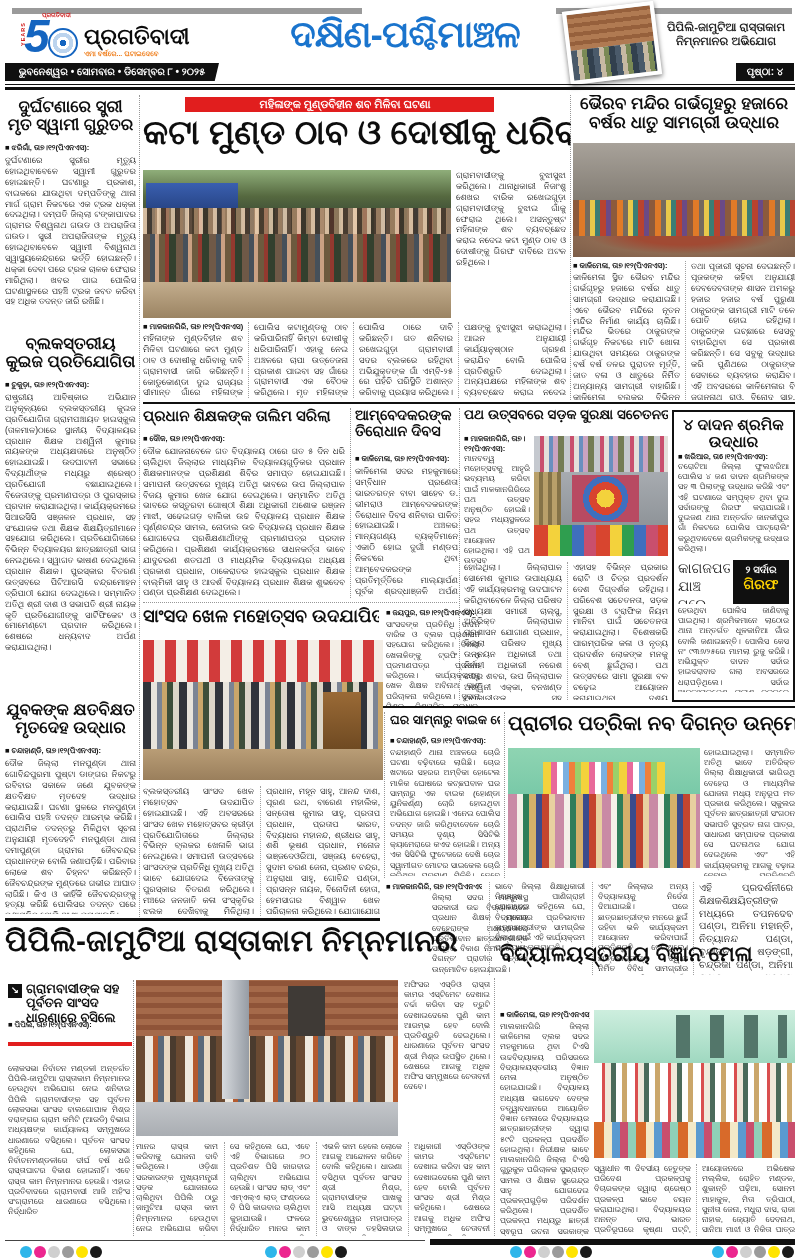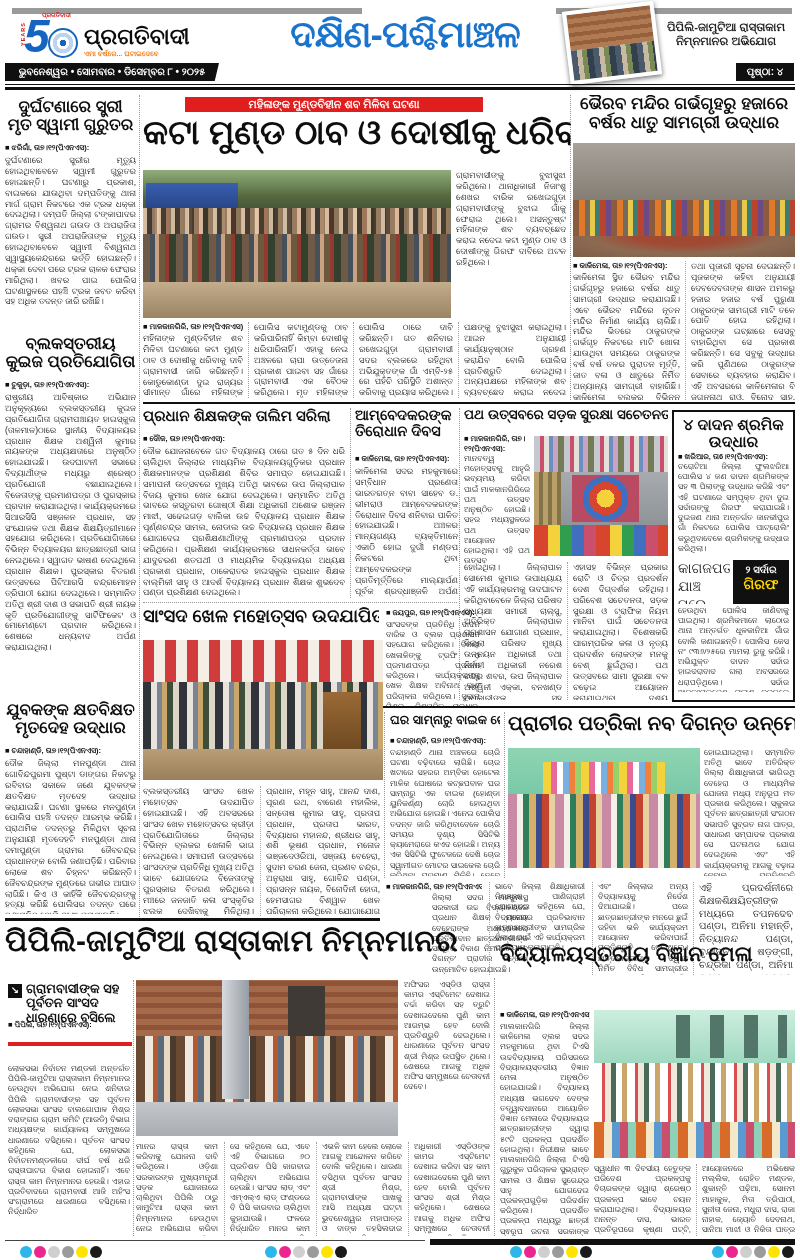--- a/index.html
+++ b/index.html
@@ -23,21 +23,21 @@
   .logo-emblem{width:30px;height:30px;border-radius:50%;border:2px solid #1565c0;box-sizing:border-box;
     background:radial-gradient(circle at 50% 50%,#1565c0 0 16%,#ffffff 17% 34%,#bcd4ee 35% 55%,#ffffff 56%);}
   .logo-years{font-size:5.5px;color:#d21d1d;font-weight:bold;letter-spacing:1px;}
   .brand{font-size:22px;font-weight:bold;color:#0a0a0a;letter-spacing:0;}
   .tagline{font-size:7px;color:#ef7d1a;font-weight:bold;}
   .section-title{font-size:37px;font-weight:bold;color:#1a74cd;letter-spacing:-1px;white-space:nowrap;overflow:hidden;}
   .datebar{background:#101010;color:#fff;font-size:10px;font-weight:bold;line-height:18px;text-align:center;
     clip-path:polygon(0 0,100% 0,98% 100%,0 100%);}
   .pagebox{background:#101010;color:#fff;font-size:10px;font-weight:bold;line-height:18px;text-align:center;}
   .promo-cap{font-size:11.5px;font-weight:bold;color:#222;line-height:1.25;text-align:center;overflow:hidden;}
-  .kicker{background:#e11e1e;color:#fff;font-size:11px;font-weight:bold;line-height:15px;text-align:center;white-space:nowrap;overflow:hidden;}
+  .kicker{background:#e11e1e;color:#fff;font-size:11px;font-weight:bold;line-height:15px;text-align:center;white-space:nowrap;overflow:hidden;padding-left:11px;}
   
   .photo{position:absolute;overflow:hidden;background:#cfcfcf;}
   .photo>div{width:100%;position:relative;}
   .ph-promo{border:4px solid #fff;box-shadow:0 2px 5px rgba(0,0,0,.55);transform:rotate(-7deg);}
   .ph-promo .b1{height:55%;background:repeating-linear-gradient(0deg,#b07a52 0 5px,#96603c 5px 9px);}
   .ph-promo .b2{height:45%;background:repeating-linear-gradient(90deg,#4a5a6a 0 6px,#c7b9a2 6px 11px,#7a8a55 11px 16px,#32404e 16px 22px);}
   .ph-crowd .b1{height:26%;background:linear-gradient(180deg,#8fae7a,#55683f 70%,#47583a);}
   .ph-crowd .b1::after{content:"";position:absolute;left:1%;top:34%;width:30%;height:80%;background:linear-gradient(#3a5fb0,#24407e);}
   .ph-crowd .b2{height:50%;background:repeating-linear-gradient(90deg,#6f5947 0 7px,#46505a 7px 12px,#caa183 12px 16px,#6d5a3e 16px 22px,#93392f 22px 26px,#33402e 26px 33px);}
   .ph-crowd .b2::before{content:"";display:block;height:34%;background:repeating-linear-gradient(90deg,rgba(232,206,176,.85) 0 4px,rgba(62,52,42,.78) 4px 9px,rgba(162,132,102,.8) 9px 14px);}

